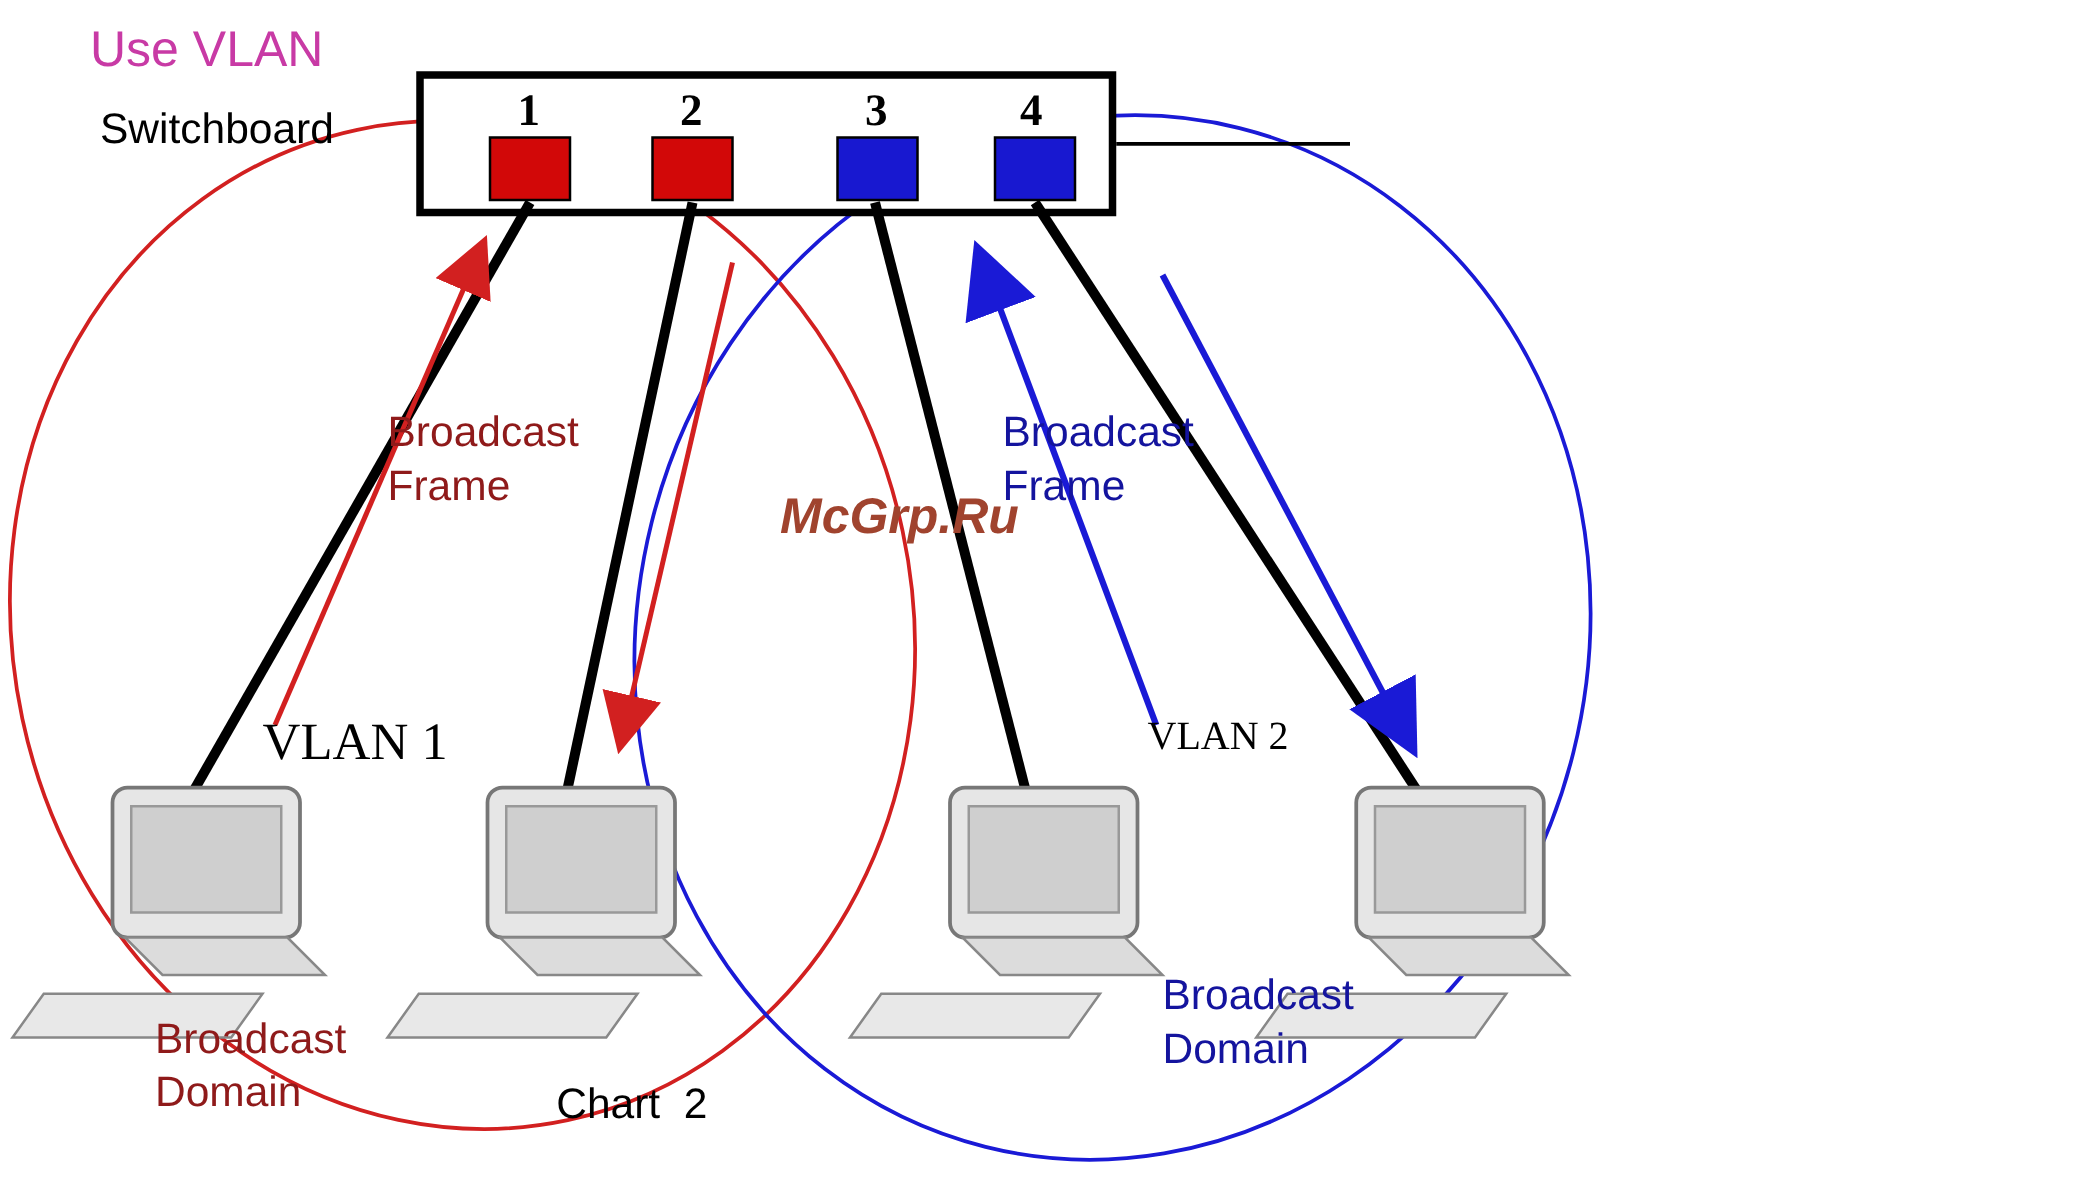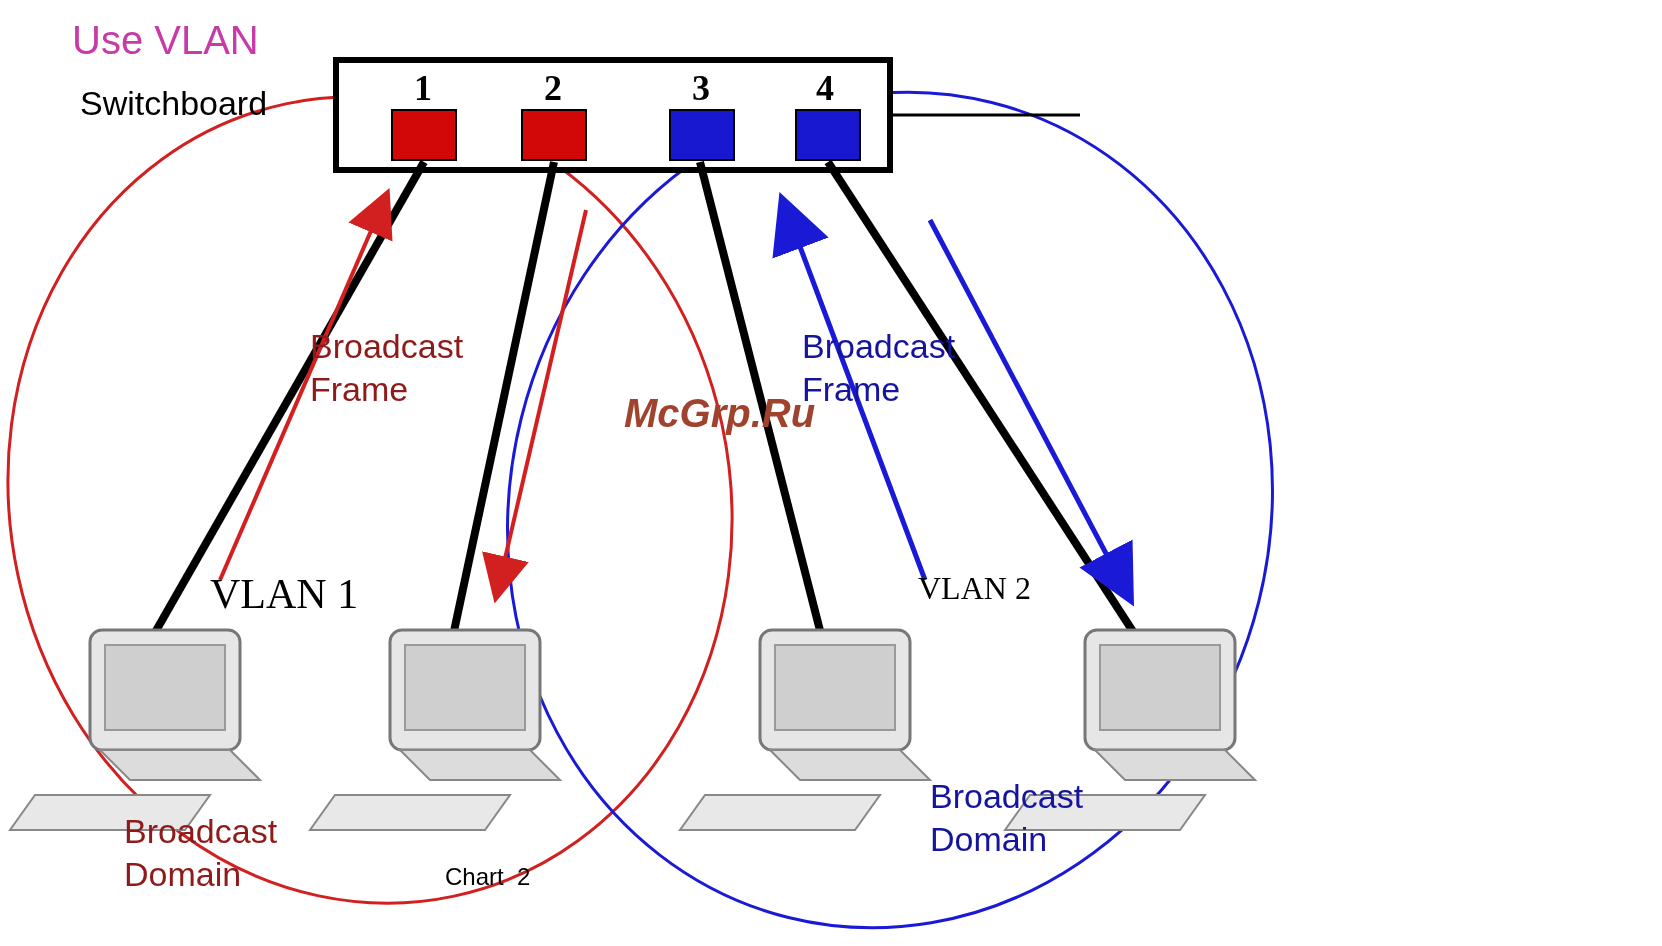--- a/index.html
+++ b/index.html
@@ -108,17 +108,17 @@
 Frame</div>
 
 <div class="txt" style="left:210px;top:568px;font-size:42px;color:#000;font-family:'Times New Roman',serif;text-align:center;">VLAN 1</div>
 <div class="txt" style="left:918px;top:568px;font-size:32px;color:#000;font-family:'Times New Roman',serif;">VLAN 2</div>
 
 <div class="txt" style="left:124px;top:810px;font-size:34px;color:#8F1A1A;">Broadcast
 Domain</div>
 <div class="txt" style="left:930px;top:775px;font-size:34px;color:#14149E;">Broadcast
 Domain</div>
 
-<div class="txt" style="left:445px;top:862px;font-size:24px;color:#000;">Chart  2</div>
+<div class="txt" style="left:445px;top:862px;font-size:34px;color:#000;">Chart  2</div>
 
 <div class="txt" style="left:624px;top:388px;font-size:40px;font-weight:bold;font-style:italic;color:#A0432E;">McGrp.Ru</div>
 
 </div>
 
 </body></html>

